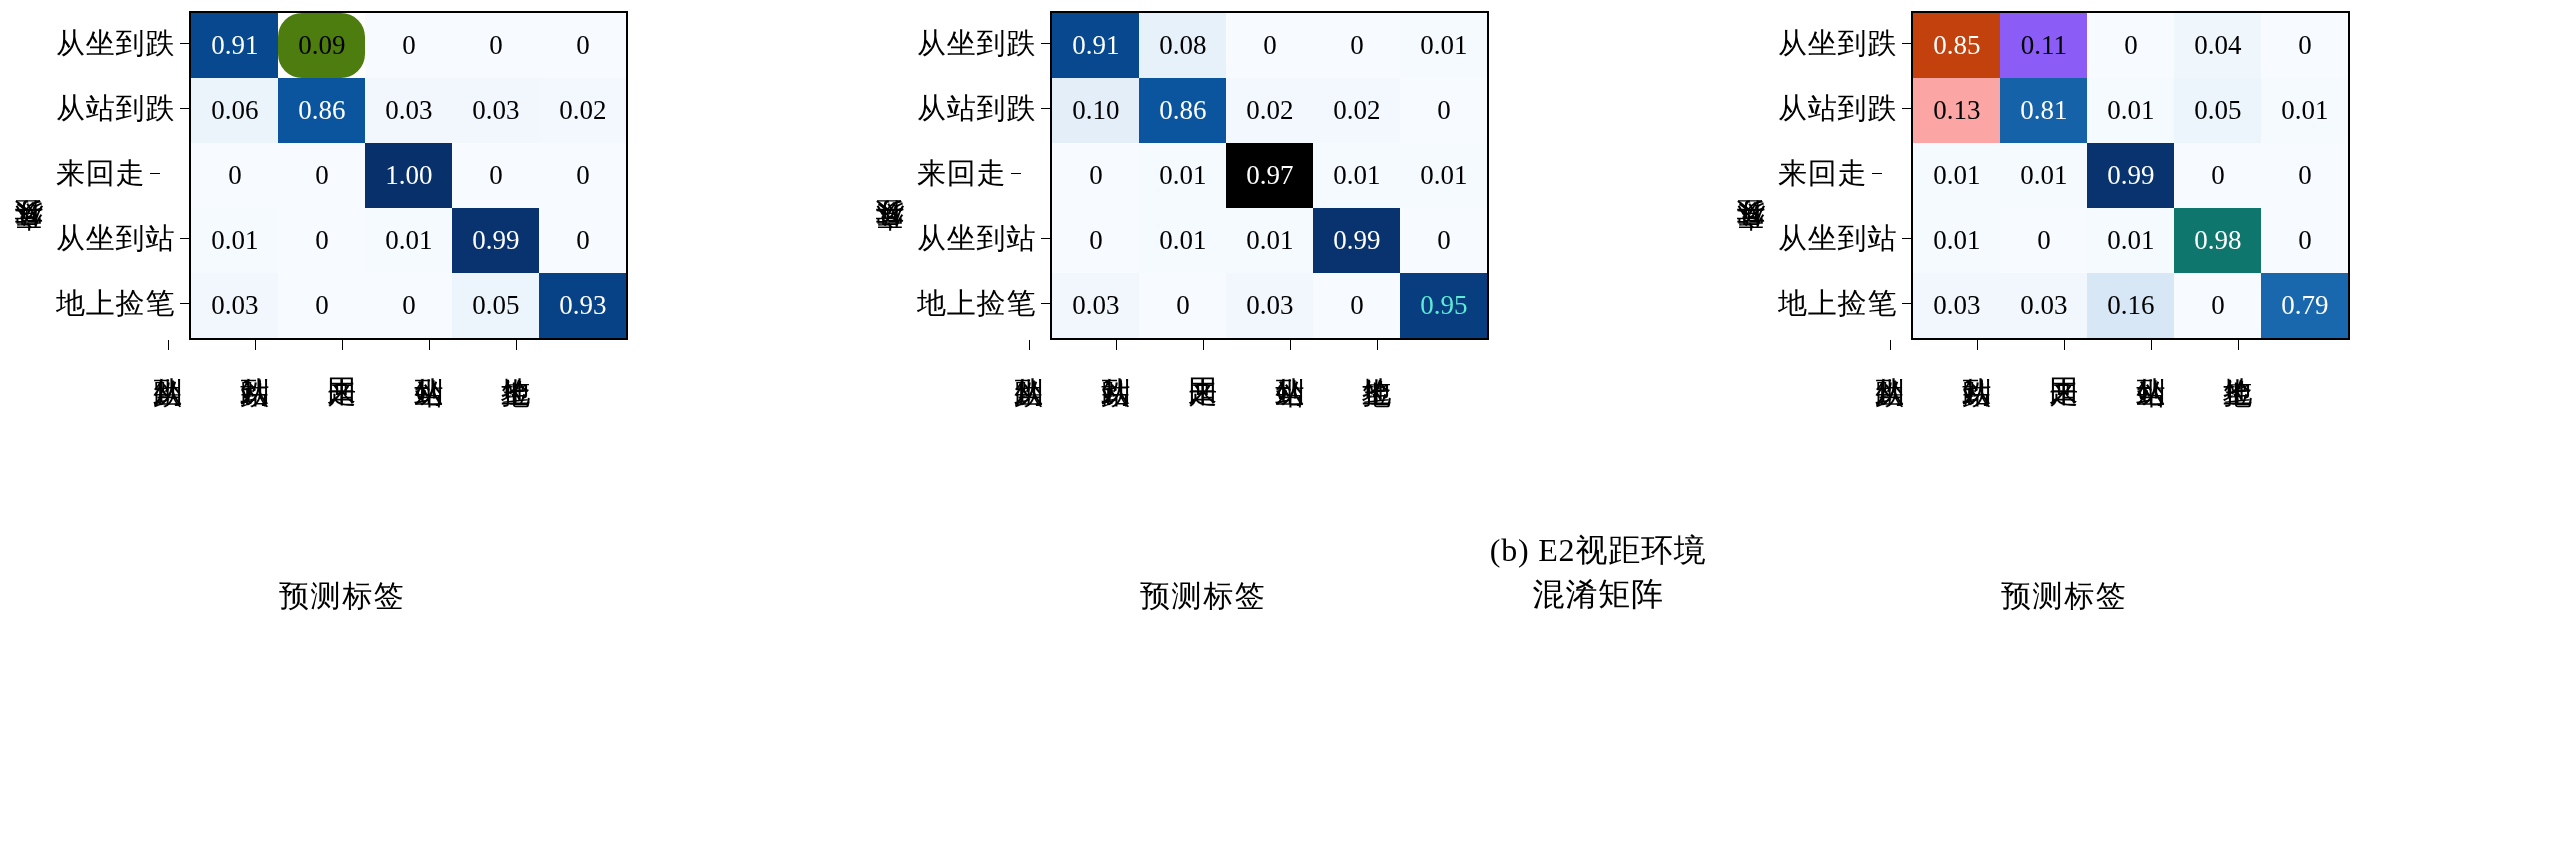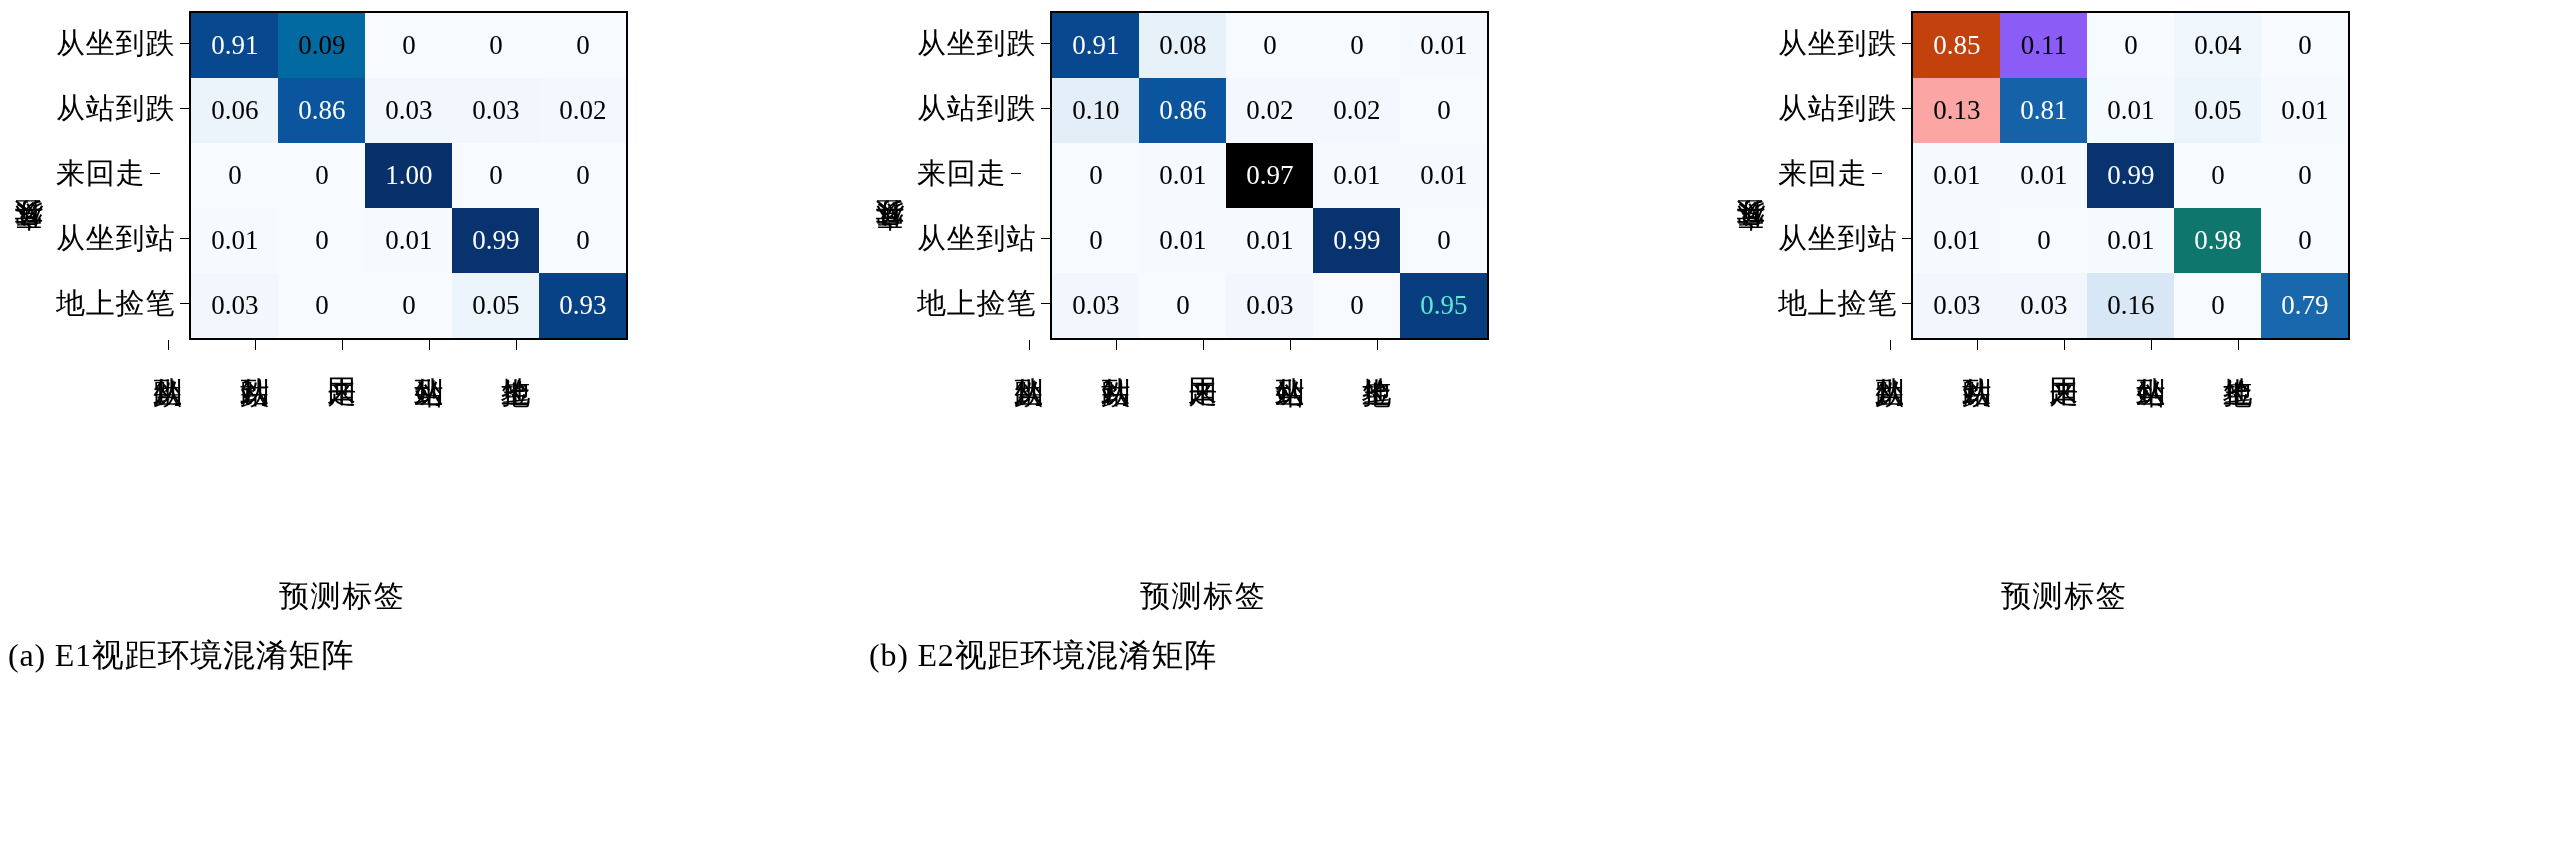--- a/index.html
+++ b/index.html
@@ -1,18 +1,18 @@
 <!DOCTYPE html>
 <html style="font-size:12.7px"><head>
 <meta charset="utf-8">
 <style>
   html,body{margin:0;padding:0;background:#ffffff;}
   body{width:2576px;height:860px;font-family:"Liberation Serif",serif;color:#000;}
   .wrap{display:flex;flex-direction:row;align-items:flex-start;justify-content:space-between;padding:11px 8px 0 8px;box-sizing:border-box;width:2576px;}
-  .panel{display:flex;flex-direction:column;align-items:flex-start;width:838px;}
+  .panel{display:flex;flex-direction:row;align-items:flex-end;width:838px;}
   .matrix-area{display:flex;flex-direction:row;align-items:flex-start;}
   .ylabel{
     writing-mode:vertical-rl;
     transform:rotate(180deg);
     font-size:29px;
     letter-spacing:1.6px;
     margin-right:8px;
     margin-top:55px;
     height:372px;
     display:flex;
@@ -94,21 +94,21 @@
                 <div class="rowlabel">从坐到站</div>
                 <div class="tick-h"></div>
               </div>
             <div class="rowlabel-wrap">
                 <div class="rowlabel">地上捡笔</div>
                 <div class="tick-h"></div>
               </div>
           </div>
           <div class="grid" id="grid-0">
               <div class="cell" style="background: rgb(8, 72, 142); color: rgb(255, 255, 255);">0.91</div>
-              <div class="cell" style="background: #0369a1; color: rgb(0, 0, 0);">0.09</div>
+              <div class="cell" style="background: #4d7c0f; color: rgb(0, 0, 0); border-radius: 24px;">0.09</div>
               <div class="cell" style="background: rgb(247, 251, 255); color: rgb(0, 0, 0);">0</div>
               <div class="cell" style="background: rgb(247, 251, 255); color: rgb(0, 0, 0);">0</div>
               <div class="cell" style="background: rgb(247, 251, 255); color: rgb(0, 0, 0);">0</div>
               <div class="cell" style="background: rgb(235, 243, 251); color: rgb(0, 0, 0);">0.06</div>
               <div class="cell" style="background: rgb(11, 85, 159); color: rgb(255, 255, 255);">0.86</div>
               <div class="cell" style="background: rgb(241, 247, 253); color: rgb(0, 0, 0);">0.03</div>
               <div class="cell" style="background: rgb(241, 247, 253); color: rgb(0, 0, 0);">0.03</div>
               <div class="cell" style="background: rgb(243, 248, 254); color: rgb(0, 0, 0);">0.02</div>
               <div class="cell" style="background: rgb(247, 251, 255); color: rgb(0, 0, 0);">0</div>
               <div class="cell" style="background: rgb(247, 251, 255); color: rgb(0, 0, 0);">0</div>
@@ -157,21 +157,20 @@
           <div class="collabel">
               <span>从坐到站</span>
             </div>
           <div class="collabel">
               <span>地上捡笔</span>
             </div>
         </div>
         <div class="xlabel">预测标签</div>
       </div>
     </div>
-    <div class="caption">(a) E1视距环境混淆矩阵</div>
   </div>
 
   <div class="panel">
     <div class="matrix-area">
       <div class="ylabel">真实标签</div>
       <div class="below">
         <div class="rows-and-grid">
           <div class="rowlabels">
             <div class="rowlabel-wrap">
                 <div class="rowlabel">从坐到跌</div>

